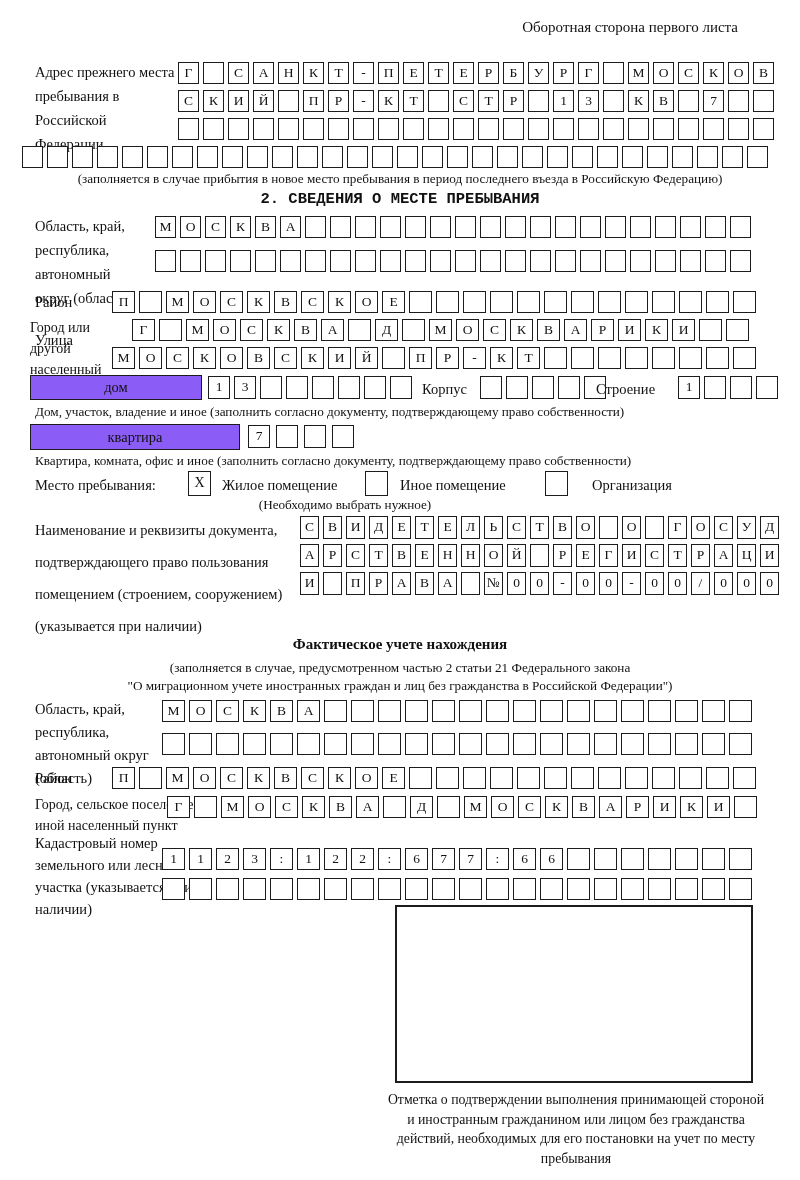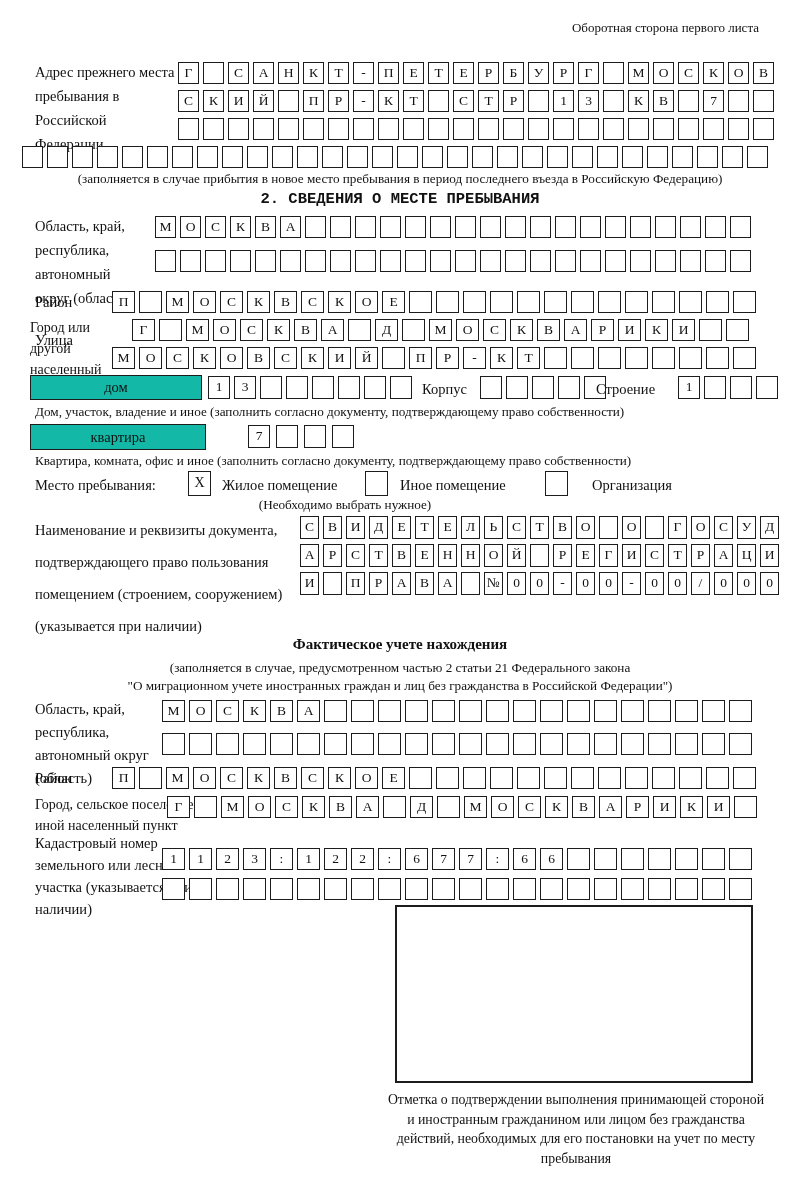--- a/index.html
+++ b/index.html
@@ -18,35 +18,35 @@
   .cell{
     display:inline-block;box-sizing:border-box;flex:0 0 auto;
     width:21px;height:22px;border:1.6px solid #1c1c1c;background:#fff;
     text-align:center;font-size:13.5px;line-height:19px;font-family:"Liberation Serif",serif;
   }
   .cr-wide .cell{width:23px;}
   .cr-doc .cell{width:19px;height:23px;}
   .cr-house .cell{width:22px;height:23px;}
   .labelbox{
     position:absolute;box-sizing:border-box;border:1.6px solid #1c1c1c;
-    text-align:center;font-size:14.5px;background:#14b8a6;
+    text-align:center;font-size:14.5px;background:#8b5cf6;
     display:flex;align-items:center;justify-content:center;
   }
   .checkbox{
     position:absolute;box-sizing:border-box;width:23px;height:25px;
     border:1.6px solid #1c1c1c;text-align:center;font-size:14px;line-height:22px;background:#fff;
   }
   .stampbox{
     position:absolute;box-sizing:border-box;border:2px solid #1c1c1c;background:#fff;
   }
 </style>
 </head>
 <body>
 
-<div class="abs lbl" style="top:16px;right:41px;font-size:13px;">Оборотная сторона первого листа</div>
+<div class="abs lbl" style="top:16px;right:62px;font-size:15px;">Оборотная сторона первого листа</div>
 
 <div class="abs lbl" style="left:35px;top:60px;width:142px;line-height:24px;">Адрес прежнего места пребывания в Российской Федерации</div>
 
 <div class="cellrow" style="left:178px;top:62px;">
     <span class="cell">Г</span>
     <span class="cell"></span>
     <span class="cell">С</span>
     <span class="cell">А</span>
     <span class="cell">Н</span>
     <span class="cell">К</span>
@@ -317,21 +317,21 @@
 <div class="abs lbl" style="left:596px;top:378px;text-align:center;">Строение</div>
 <div class="cellrow cr-house" style="left:678px;top:376px;">
     <span class="cell">1</span>
     <span class="cell"></span>
     <span class="cell"></span>
     <span class="cell"></span>
   </div>
 
 <div class="abs small" style="left:35px;top:404px;">Дом, участок, владение и иное (заполнить согласно документу, подтверждающему право собственности)</div>
 
-<div class="labelbox" style="left:30px;top:424px;width:176px;height:26px;">квартира</div>
+<div class="labelbox" style="left:30px;top:424px;width:210px;height:26px;">квартира</div>
 <div class="cellrow cr-house" style="left:248px;top:425px;gap:6px;">
     <span class="cell">7</span>
     <span class="cell"></span>
     <span class="cell"></span>
     <span class="cell"></span>
   </div>
 
 <div class="abs small" style="left:35px;top:453px;">Квартира, комната, офис и иное (заполнить согласно документу, подтверждающему право собственности)</div>
 
 <div class="abs lbl" style="left:35px;top:474px;">Место пребывания:</div>

